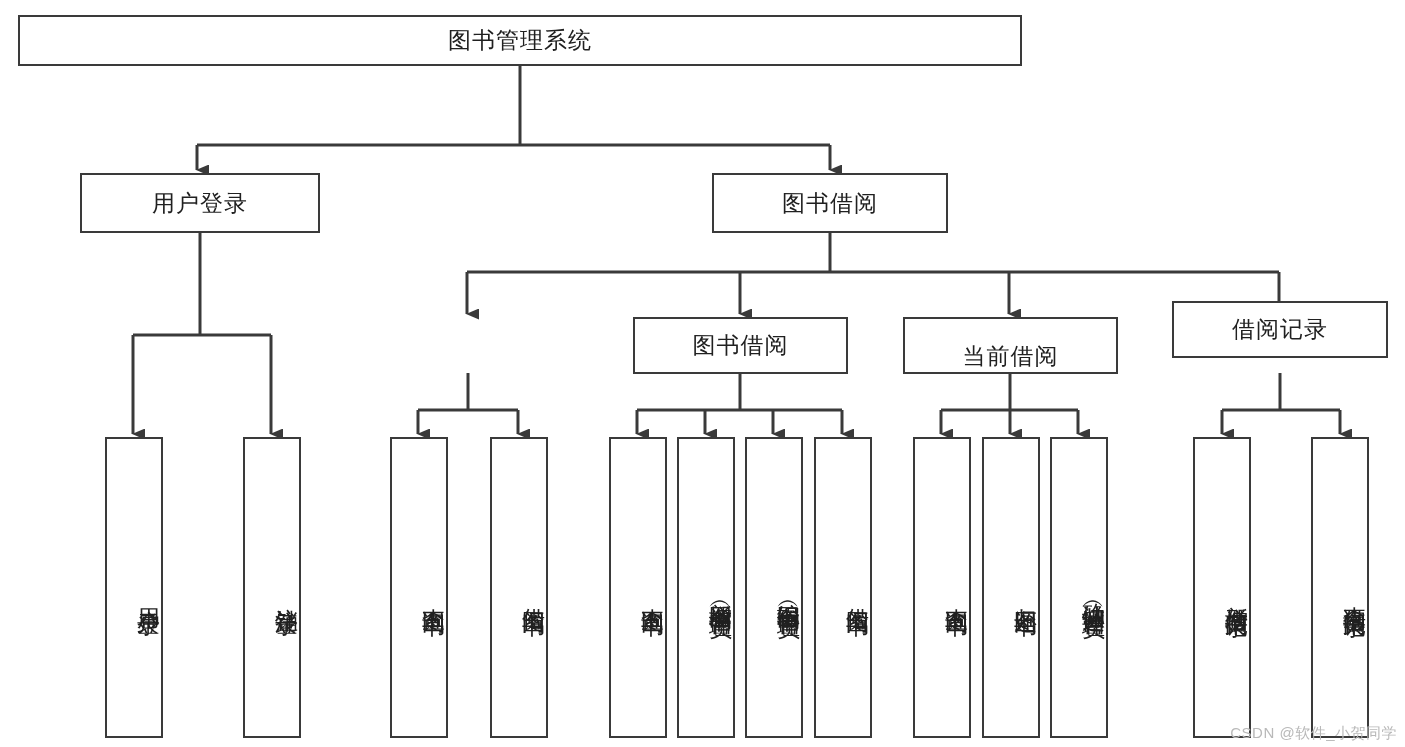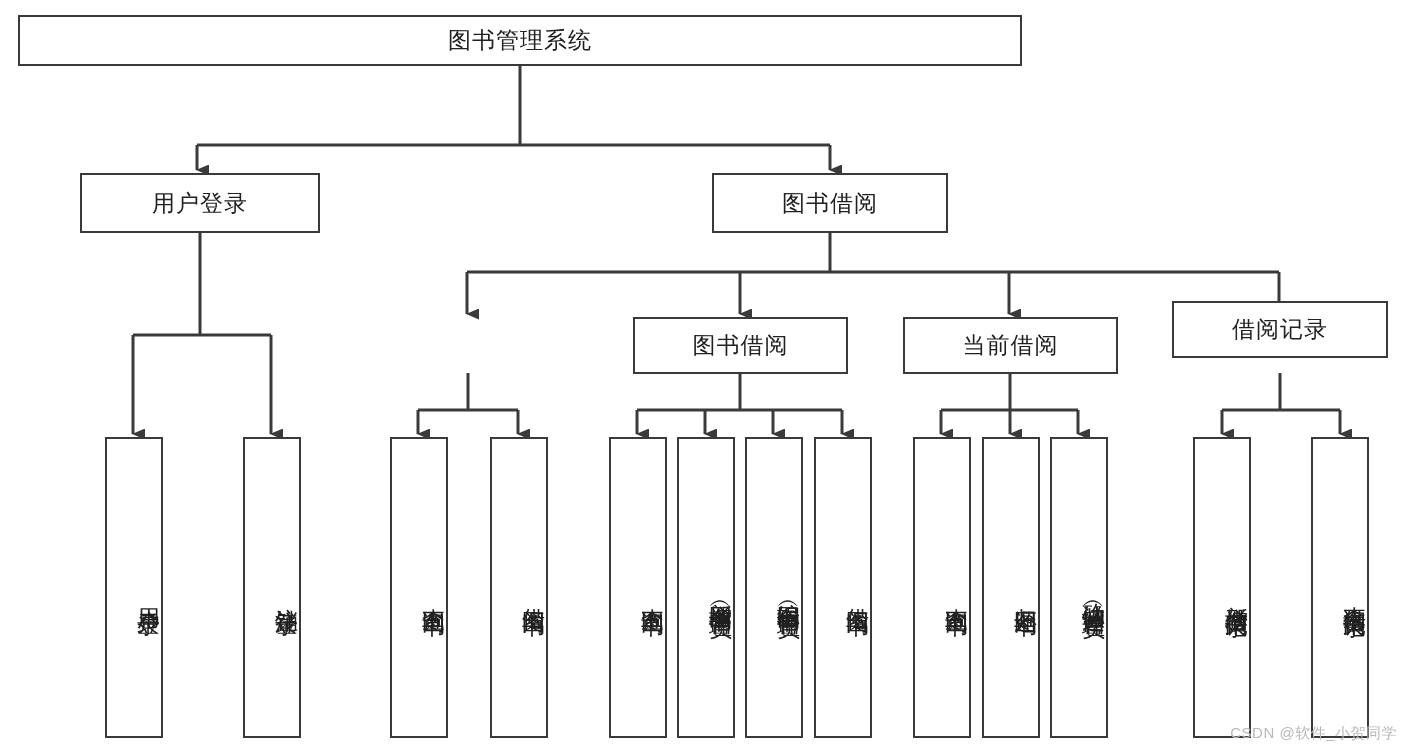--- a/index.html
+++ b/index.html
@@ -112,21 +112,21 @@
   <div class="node h" style="left:80px;top:173px;width:240px;height:60px;">
     <span>用户登录</span>
   </div>
   <div class="node h" style="left:712px;top:173px;width:236px;height:60px;">
     <span>图书借阅</span>
   </div>
 
   <div class="node h" style="left:633px;top:317px;width:215px;height:57px;">
     <span>图书借阅</span>
   </div>
-  <div class="node h" style="left:903px;top:317px;width:215px;height:57px;">
+  <div class="node h" style="left:903px;top:317px;width:215px;height:57px;align-items:flex-end;">
     <span>当前借阅</span>
   </div>
   <div class="node h" style="left:1172px;top:301px;width:216px;height:57px;">
     <span>借阅记录</span>
   </div>
 
   <div class="node v" style="left:105px;top:437px;width:58px;height:301px;">
     <span>用户登录</span>
   </div>
   <div class="node v" style="left:243px;top:437px;width:58px;height:301px;">

